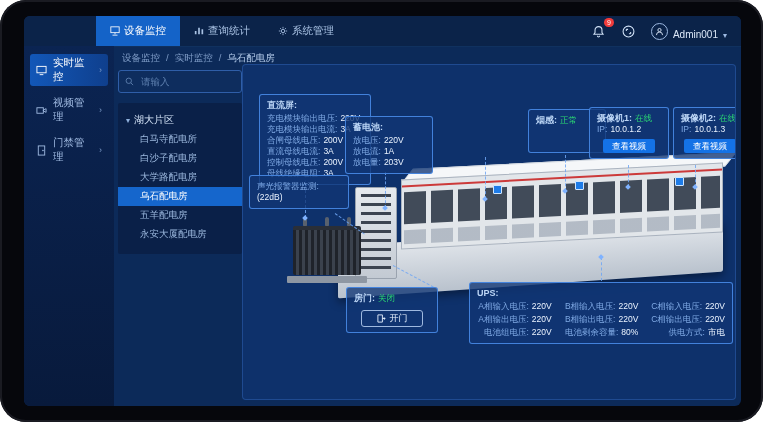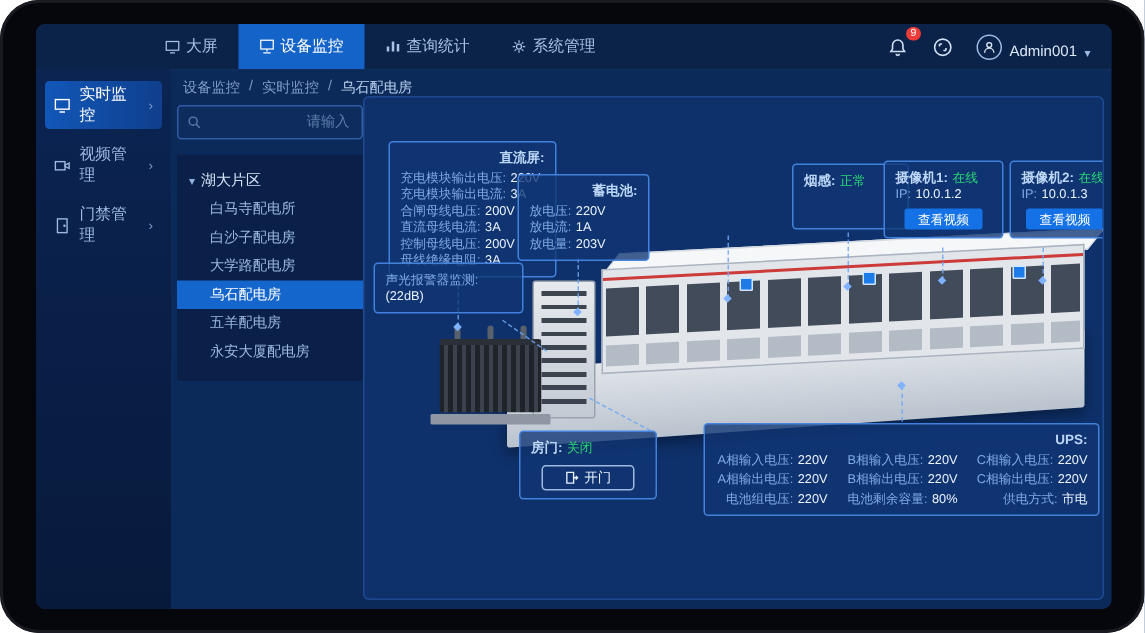--- a/index.html
+++ b/index.html
@@ -29,34 +29,34 @@
   .side-item.active{background:linear-gradient(90deg,#1257b8,#0f3f8d);color:#ffffff;}
 
   
   .breadcrumb{position:absolute;left:98px;top:36px;display:flex;gap:6px;font-size:9.5px;color:#7f9cc7;}
   .breadcrumb .crumb.current{color:#b9d0ee;}
 
   
   .treecol{position:absolute;left:94px;top:54px;width:124px;bottom:20px;}
   .search{display:flex;align-items:center;gap:5px;height:21px;background:#0e2d5e;border:1px solid #2f5ea8;border-radius:3px;padding:0 6px;}
   .search svg{width:9px;height:9px;flex:none;}
-  .search input{background:transparent;border:none;outline:none;width:100%;font-size:9.5px;color:#cfe0f5;font-family:inherit;text-align:right;}
+  .search input{background:transparent;border:none;outline:none;width:100%;font-size:9.5px;color:#cfe0f5;font-family:inherit;}
   .search input::placeholder{color:#5d7fae;}
   .tree{margin-top:10px;background:#0a2048;padding:7px 0 10px 0;border-radius:2px;}
   .tree-root{display:flex;align-items:center;gap:4px;font-size:10px;color:#d4e3f7;padding:3px 8px;cursor:pointer;}
   .tree-root .tri{font-size:8px;color:#8fb1dd;}
   .tree-item{font-size:9.5px;color:#9cb8de;padding:3px 6px 3px 22px;cursor:pointer;white-space:nowrap;}
   .tree-item.selected{background:#1566cc;color:#ffffff;}
 
   
   .main{position:absolute;left:218px;top:48px;width:492px;height:334px;background:#0e316b;border:1px solid rgba(62,122,214,.35);border-radius:4px;overflow:hidden;}
 
   
   .cpanel{position:absolute;background:rgba(17,54,116,.78);border:1px solid rgba(70,134,226,.95);border-radius:3px;padding:5px 7px;font-size:8.5px;line-height:11px;color:#eaf3ff;}
-  .cpanel .title{color:#bcd6f6;font-weight:bold;font-size:9px;margin-bottom:2px;text-align:right;}
+  .cpanel .title{color:#bcd6f6;font-weight:bold;font-size:9px;margin-bottom:2px;}
   .cpanel .lab{color:#7fa9e4;}
   .cpanel .val{color:#eaf3ff;margin-left:3px;}
   .cpanel .status-ok{color:#2bd873;margin-left:3px;}
   .btn-view{display:block;margin:4px auto 0 auto;width:52px;height:14px;line-height:14px;background:#1472e6;color:#fff;border:none;border-radius:2px;font-size:8.5px;text-align:center;cursor:pointer;font-family:inherit;padding:0;}
   .btn-door{display:flex;align-items:center;justify-content:center;gap:4px;margin:6px auto 0 auto;width:62px;height:17px;background:transparent;color:#e8f2ff;border:1px solid #9fb9e0;border-radius:3px;font-size:9px;cursor:pointer;font-family:inherit;}
   .btn-door svg{width:9px;height:9px;}
   .ups-grid{display:grid;grid-template-columns:repeat(3,1fr);gap:2px 12px;margin-top:2px;}
   .ups-cell{text-align:right;white-space:nowrap;}
 
   
@@ -82,27 +82,20 @@
   .marker{position:absolute;width:7px;height:7px;background:#1e7ce8;border:1px solid #cfe6ff;border-radius:1px;}
 </style>
 </head>
 <body>
 
 <div class="bezel">
   <div class="app">
 
     <div class="topbar">
       <div class="nav">
-        <div class="nav-item">
-          <svg viewBox="0 0 12 12">
-              <rect x="1" y="2" width="10" height="7" fill="none" stroke="currentColor"></rect>
-              <line x1="4" y1="11" x2="8" y2="11" stroke="currentColor"></line>
-            </svg>
-          <span>大屏</span>
-        </div>
         <div class="nav-item active">
           <svg viewBox="0 0 12 12">
               <rect x="1" y="1" width="10" height="7" fill="none" stroke="currentColor"></rect>
               <line x1="6" y1="8" x2="6" y2="10" stroke="currentColor"></line>
               <line x1="3" y1="11" x2="9" y2="11" stroke="currentColor"></line>
             </svg>
           <span>设备监控</span>
         </div>
         <div class="nav-item">
           <svg viewBox="0 0 12 12">

